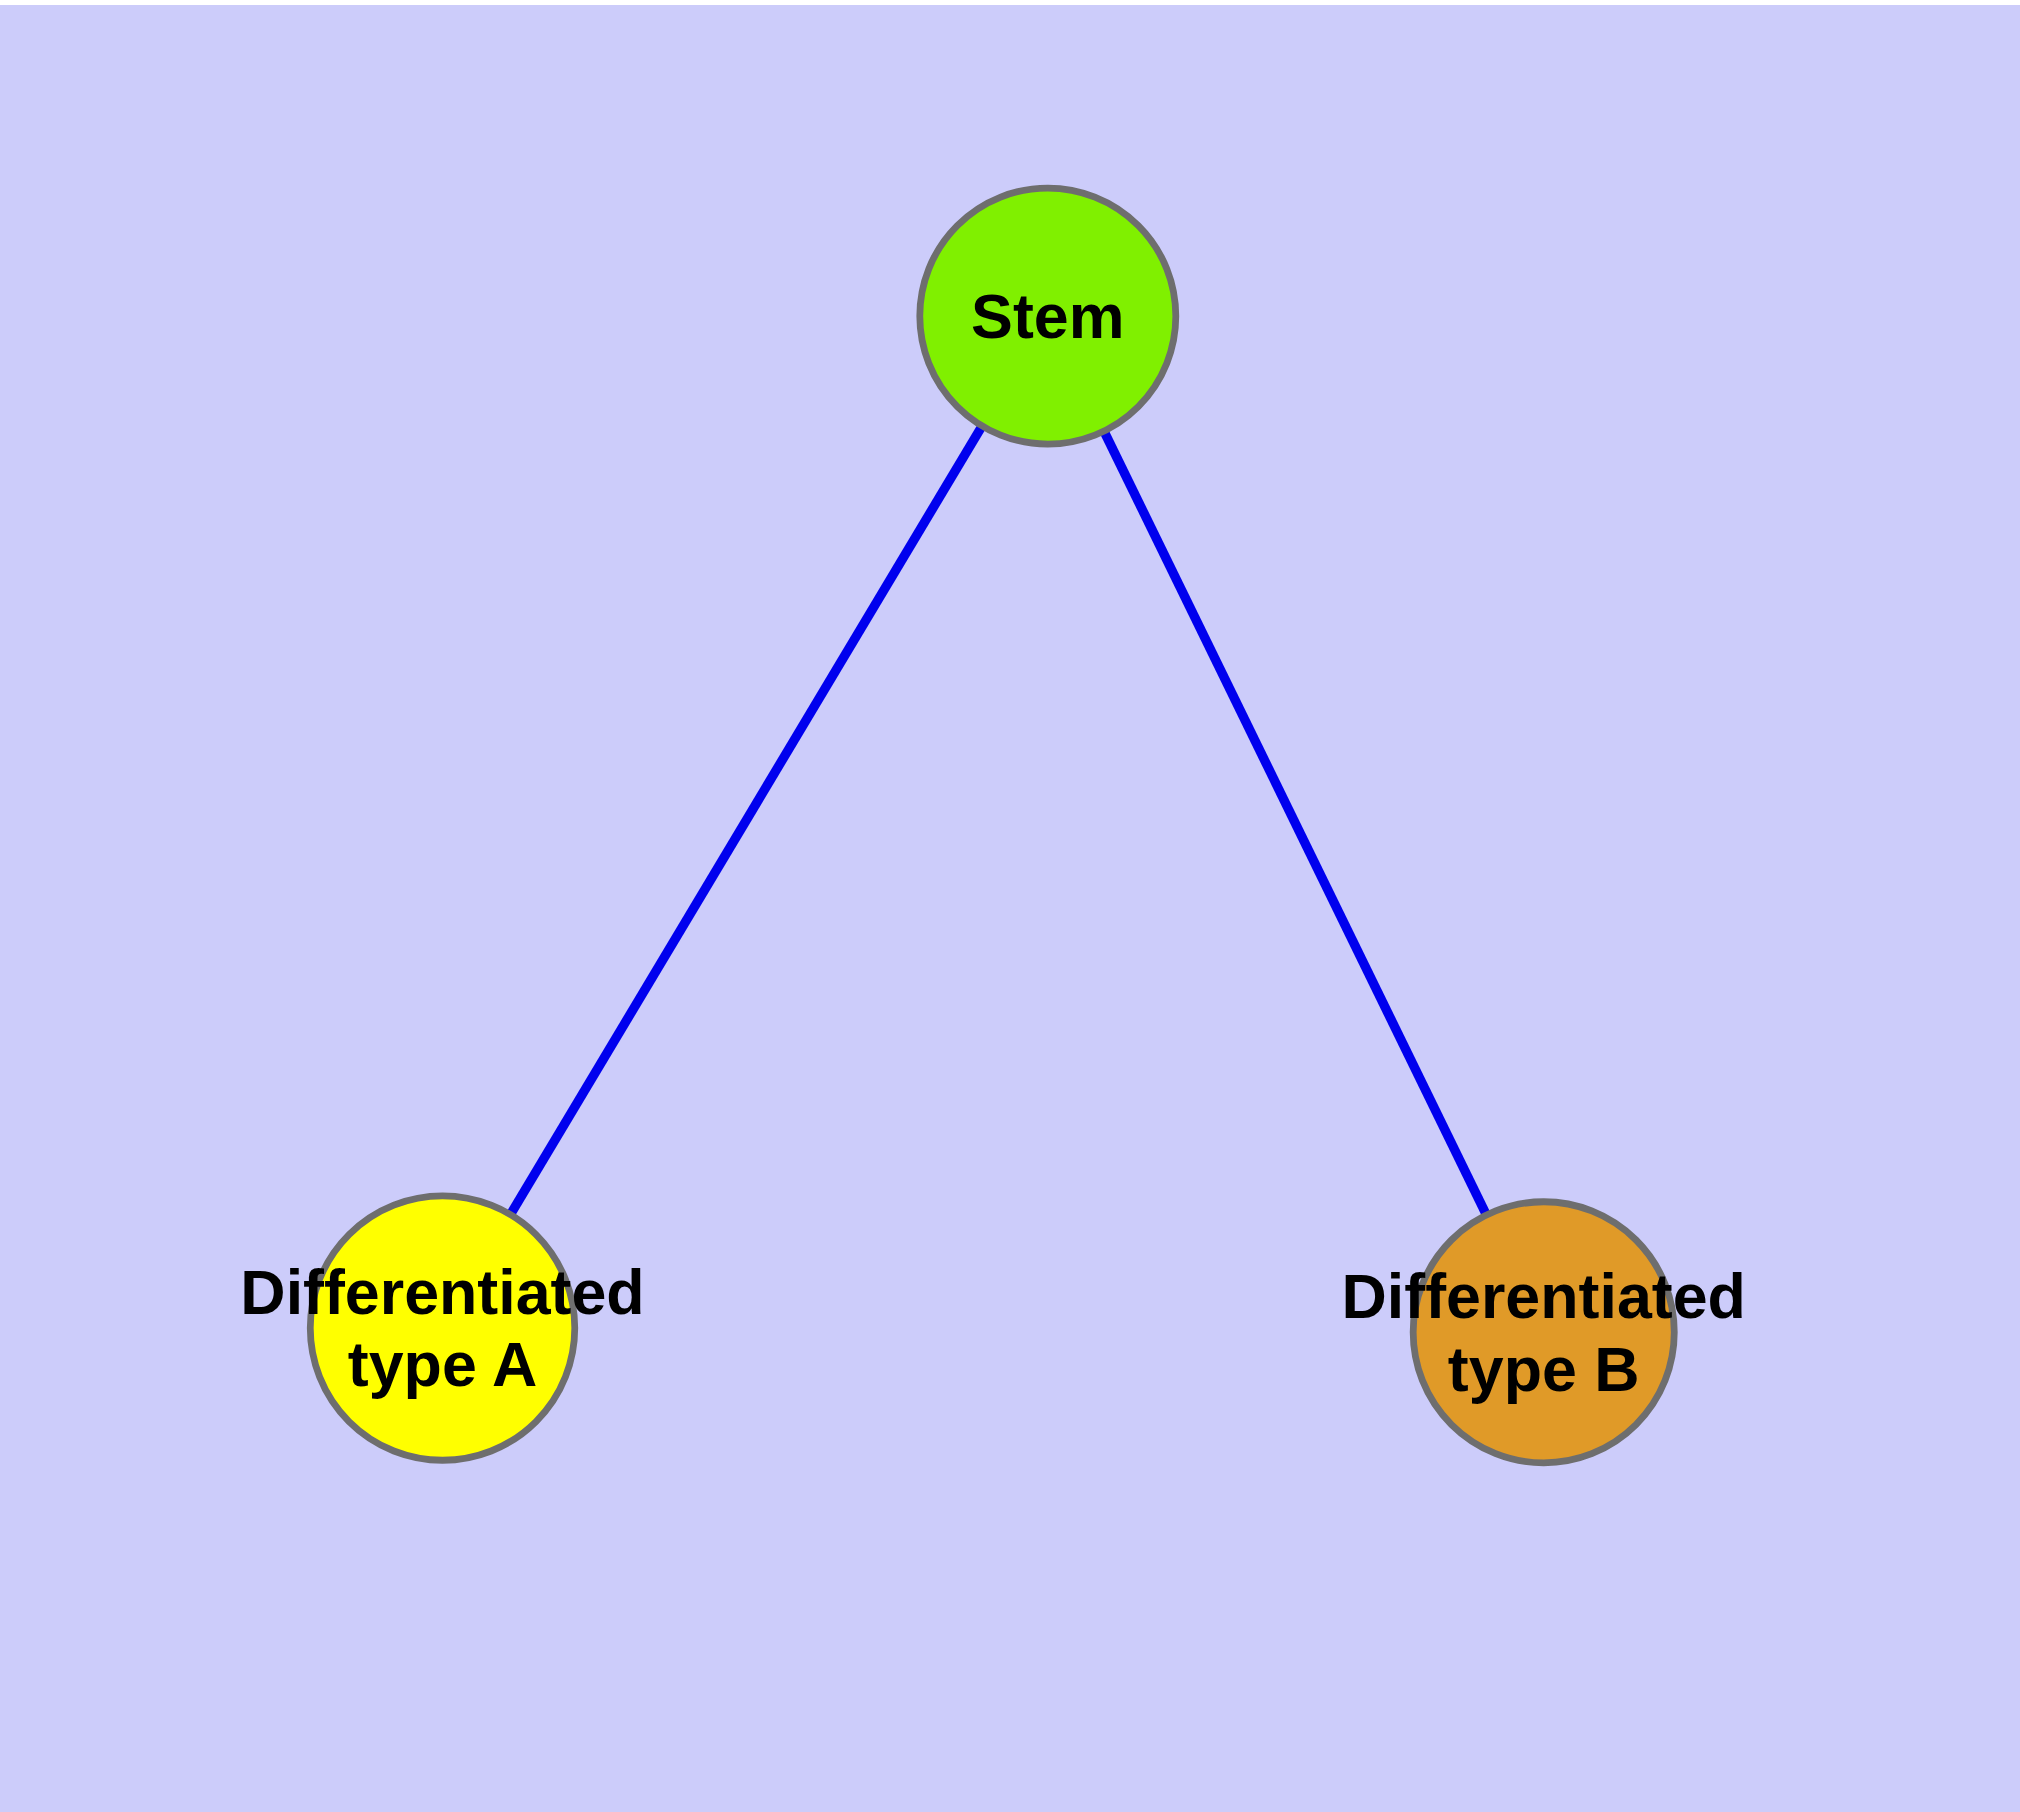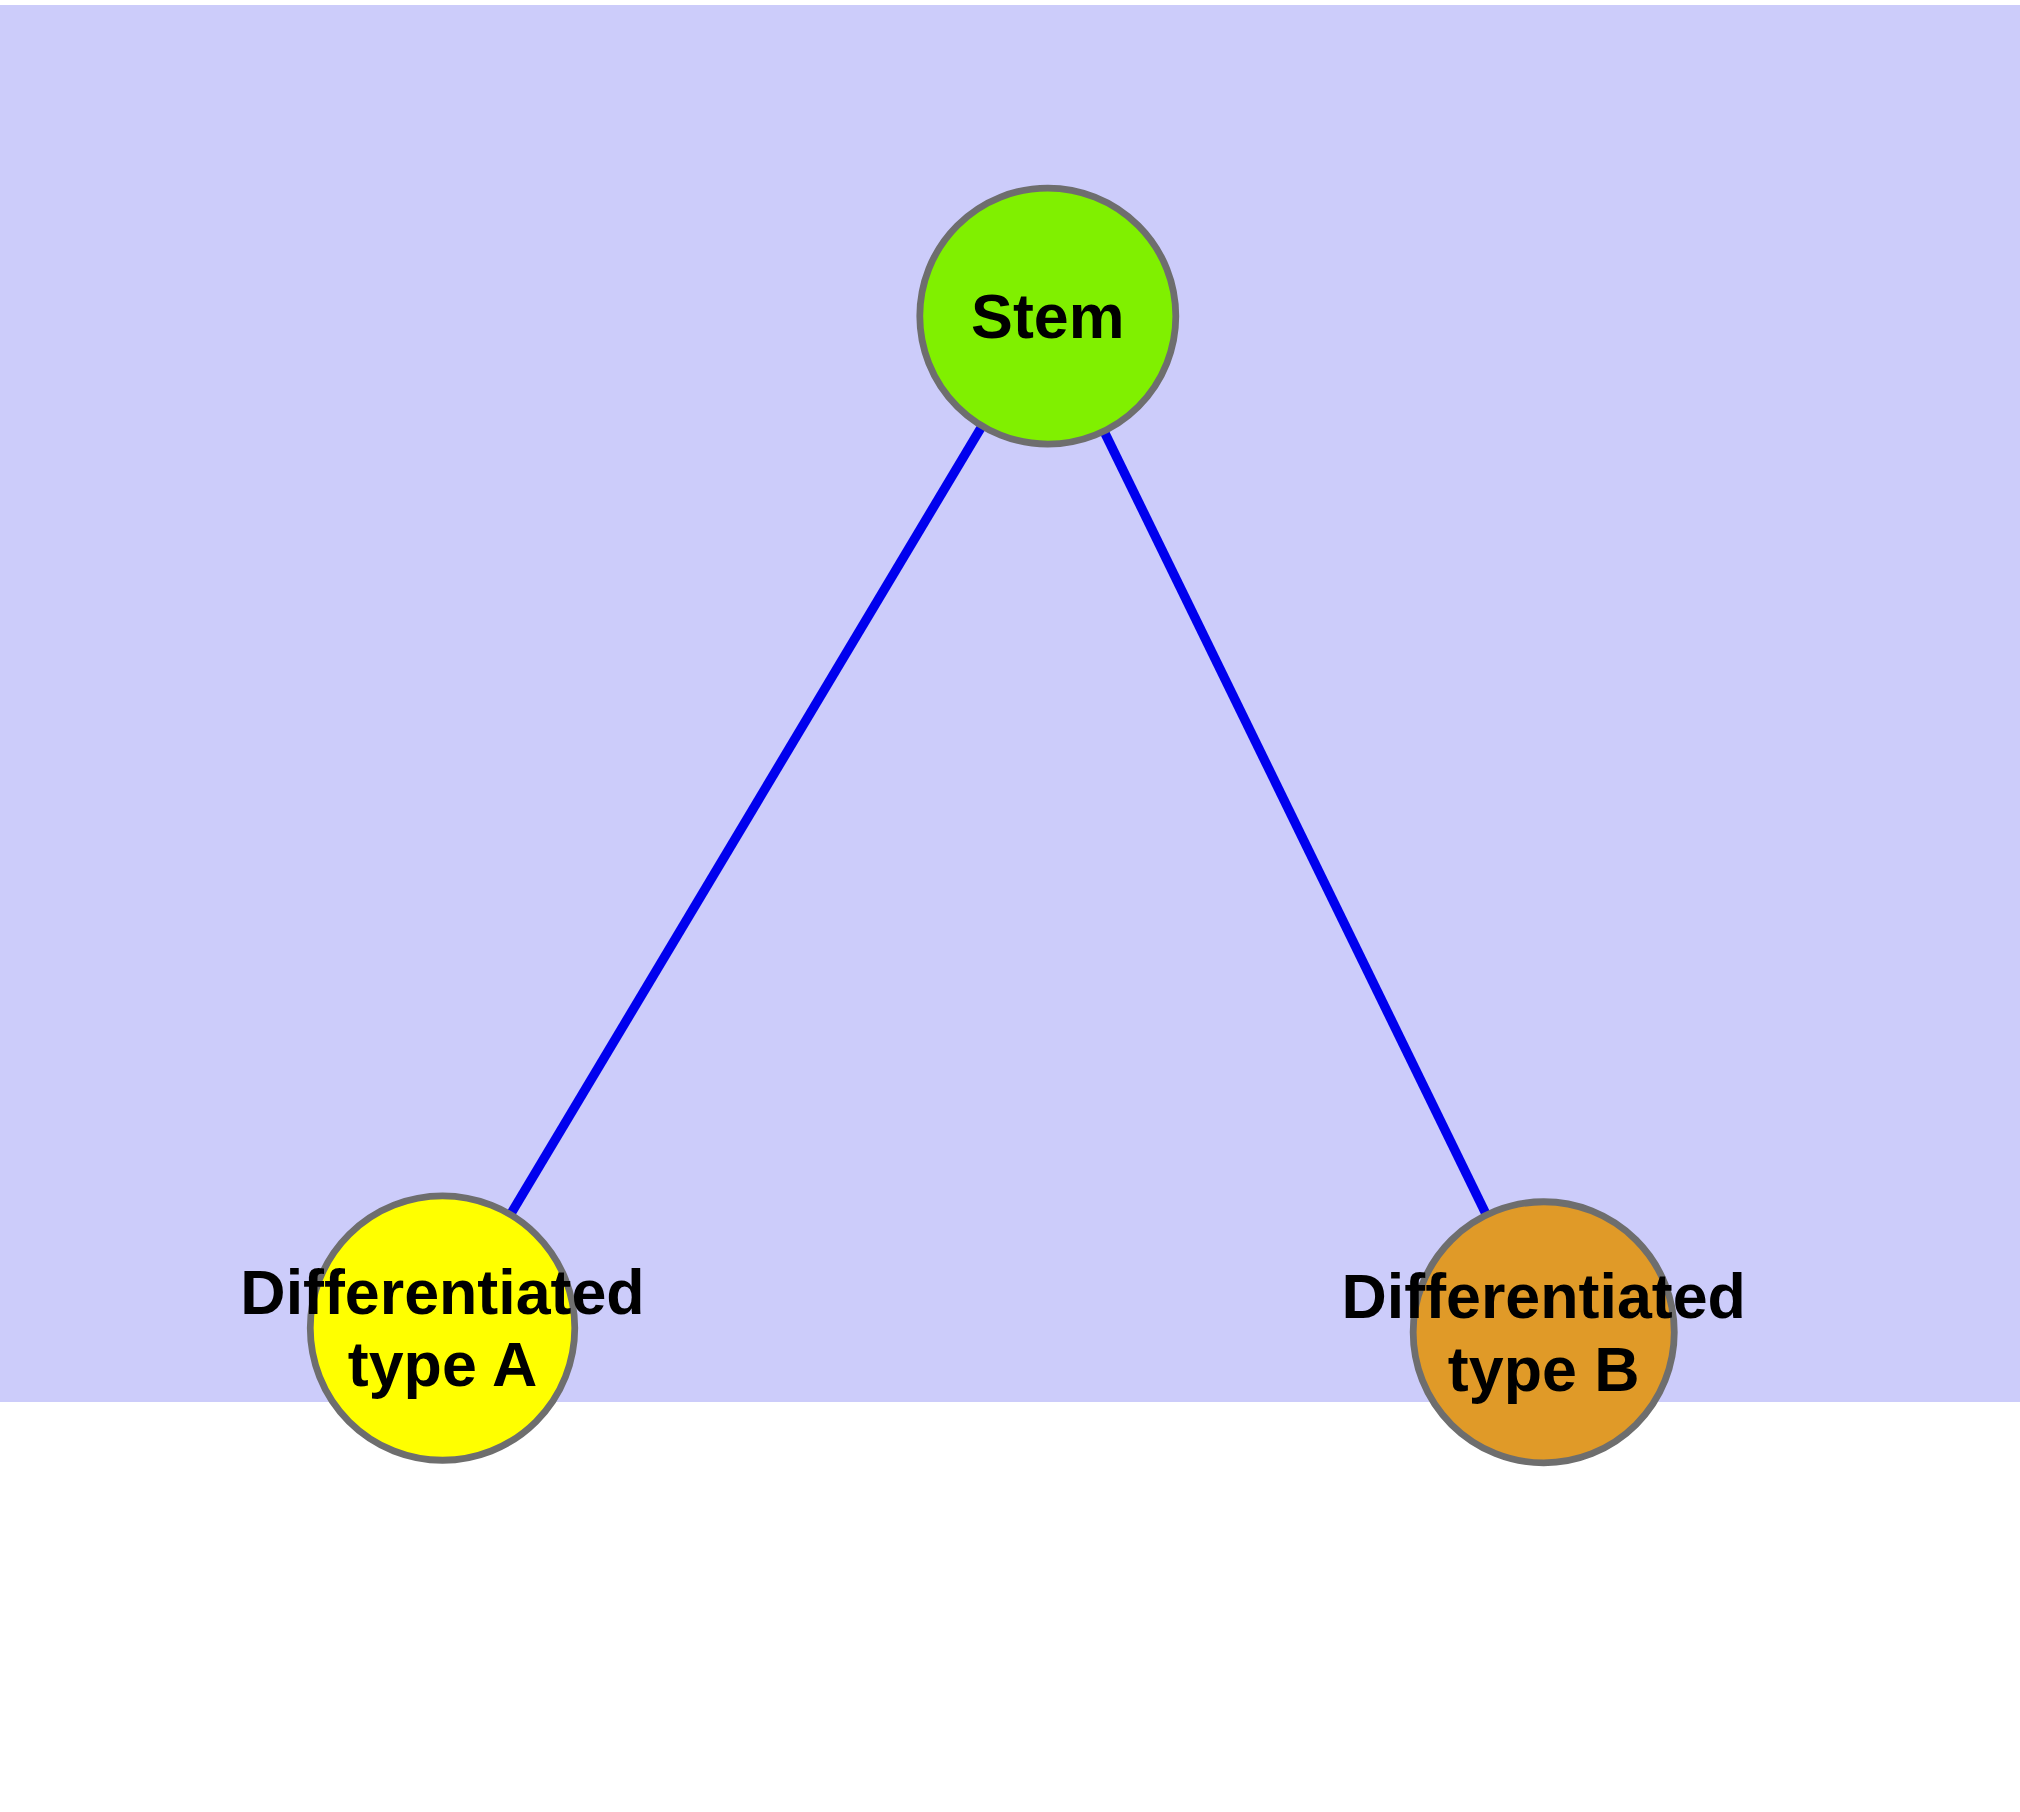--- a/index.html
+++ b/index.html
@@ -14,21 +14,21 @@
     height: 1812px;
     overflow: hidden;
     background: #ffffff;
     font-family: "Liberation Sans", "DejaVu Sans", sans-serif;
   }
   #canvas {
     position: absolute;
     left: 0;
     top: 5.1px;
     width: 2021px;
-    height: 1397px;
+    height: 1807px;
     background: #ccccfa;
   }
   #graph-svg {
     position: absolute;
     left: 0;
     top: 0;
     width: 2021px;
     height: 1807px;
     display: block;
   }

